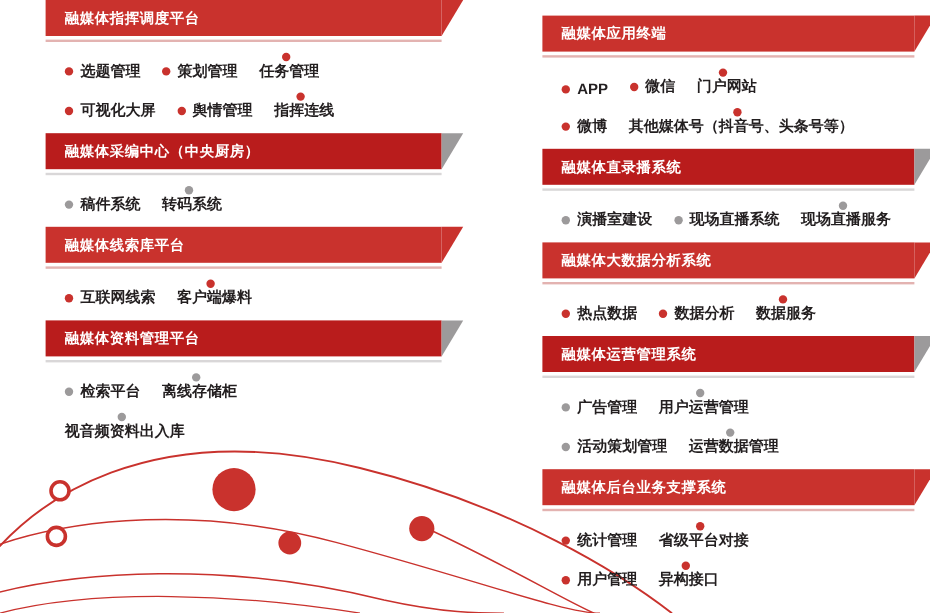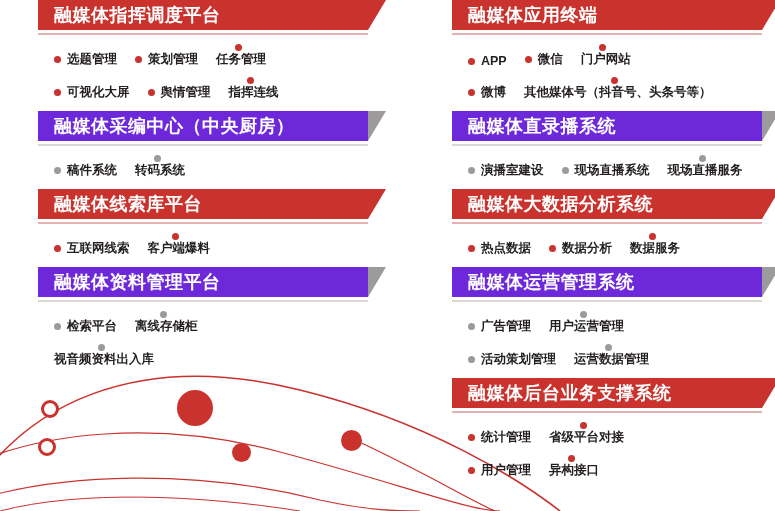--- a/index.html
+++ b/index.html
@@ -25,40 +25,40 @@
     top: 0;
     width: 775px;
     height: 511px;
     pointer-events: none;
   }
   .col {
     position: absolute;
     top: 0;
   }
   .col-left { left: 38px; width: 330px; }
-  .col-right { left: 452px; width: 310px; }
+  .col-right { left: 452px; width: 310px; margin-top: 13px; }
 
   .block {
     margin-bottom: 6px;
   }
   
   .banner {
     position: relative;
     height: 30px;
     display: flex;
     align-items: center;
     padding-left: 16px;
     box-sizing: border-box;
-    font-size: 18px;
+    font-size: 12px;
     font-weight: bold;
     letter-spacing: 0.5px;
     color: #ffffff;
   }
   .banner.red { background: #c9322d; }
-  .banner.gray { background: #6d28d9; }
+  .banner.gray { background: #b91c1c; }
   .banner .tail {
     position: absolute;
     top: 0;
     right: -18px;
     width: 0;
     height: 0;
     border-style: solid;
     border-width: 0 0 30px 18px;
     border-color: transparent transparent transparent #c9322d;
   }

